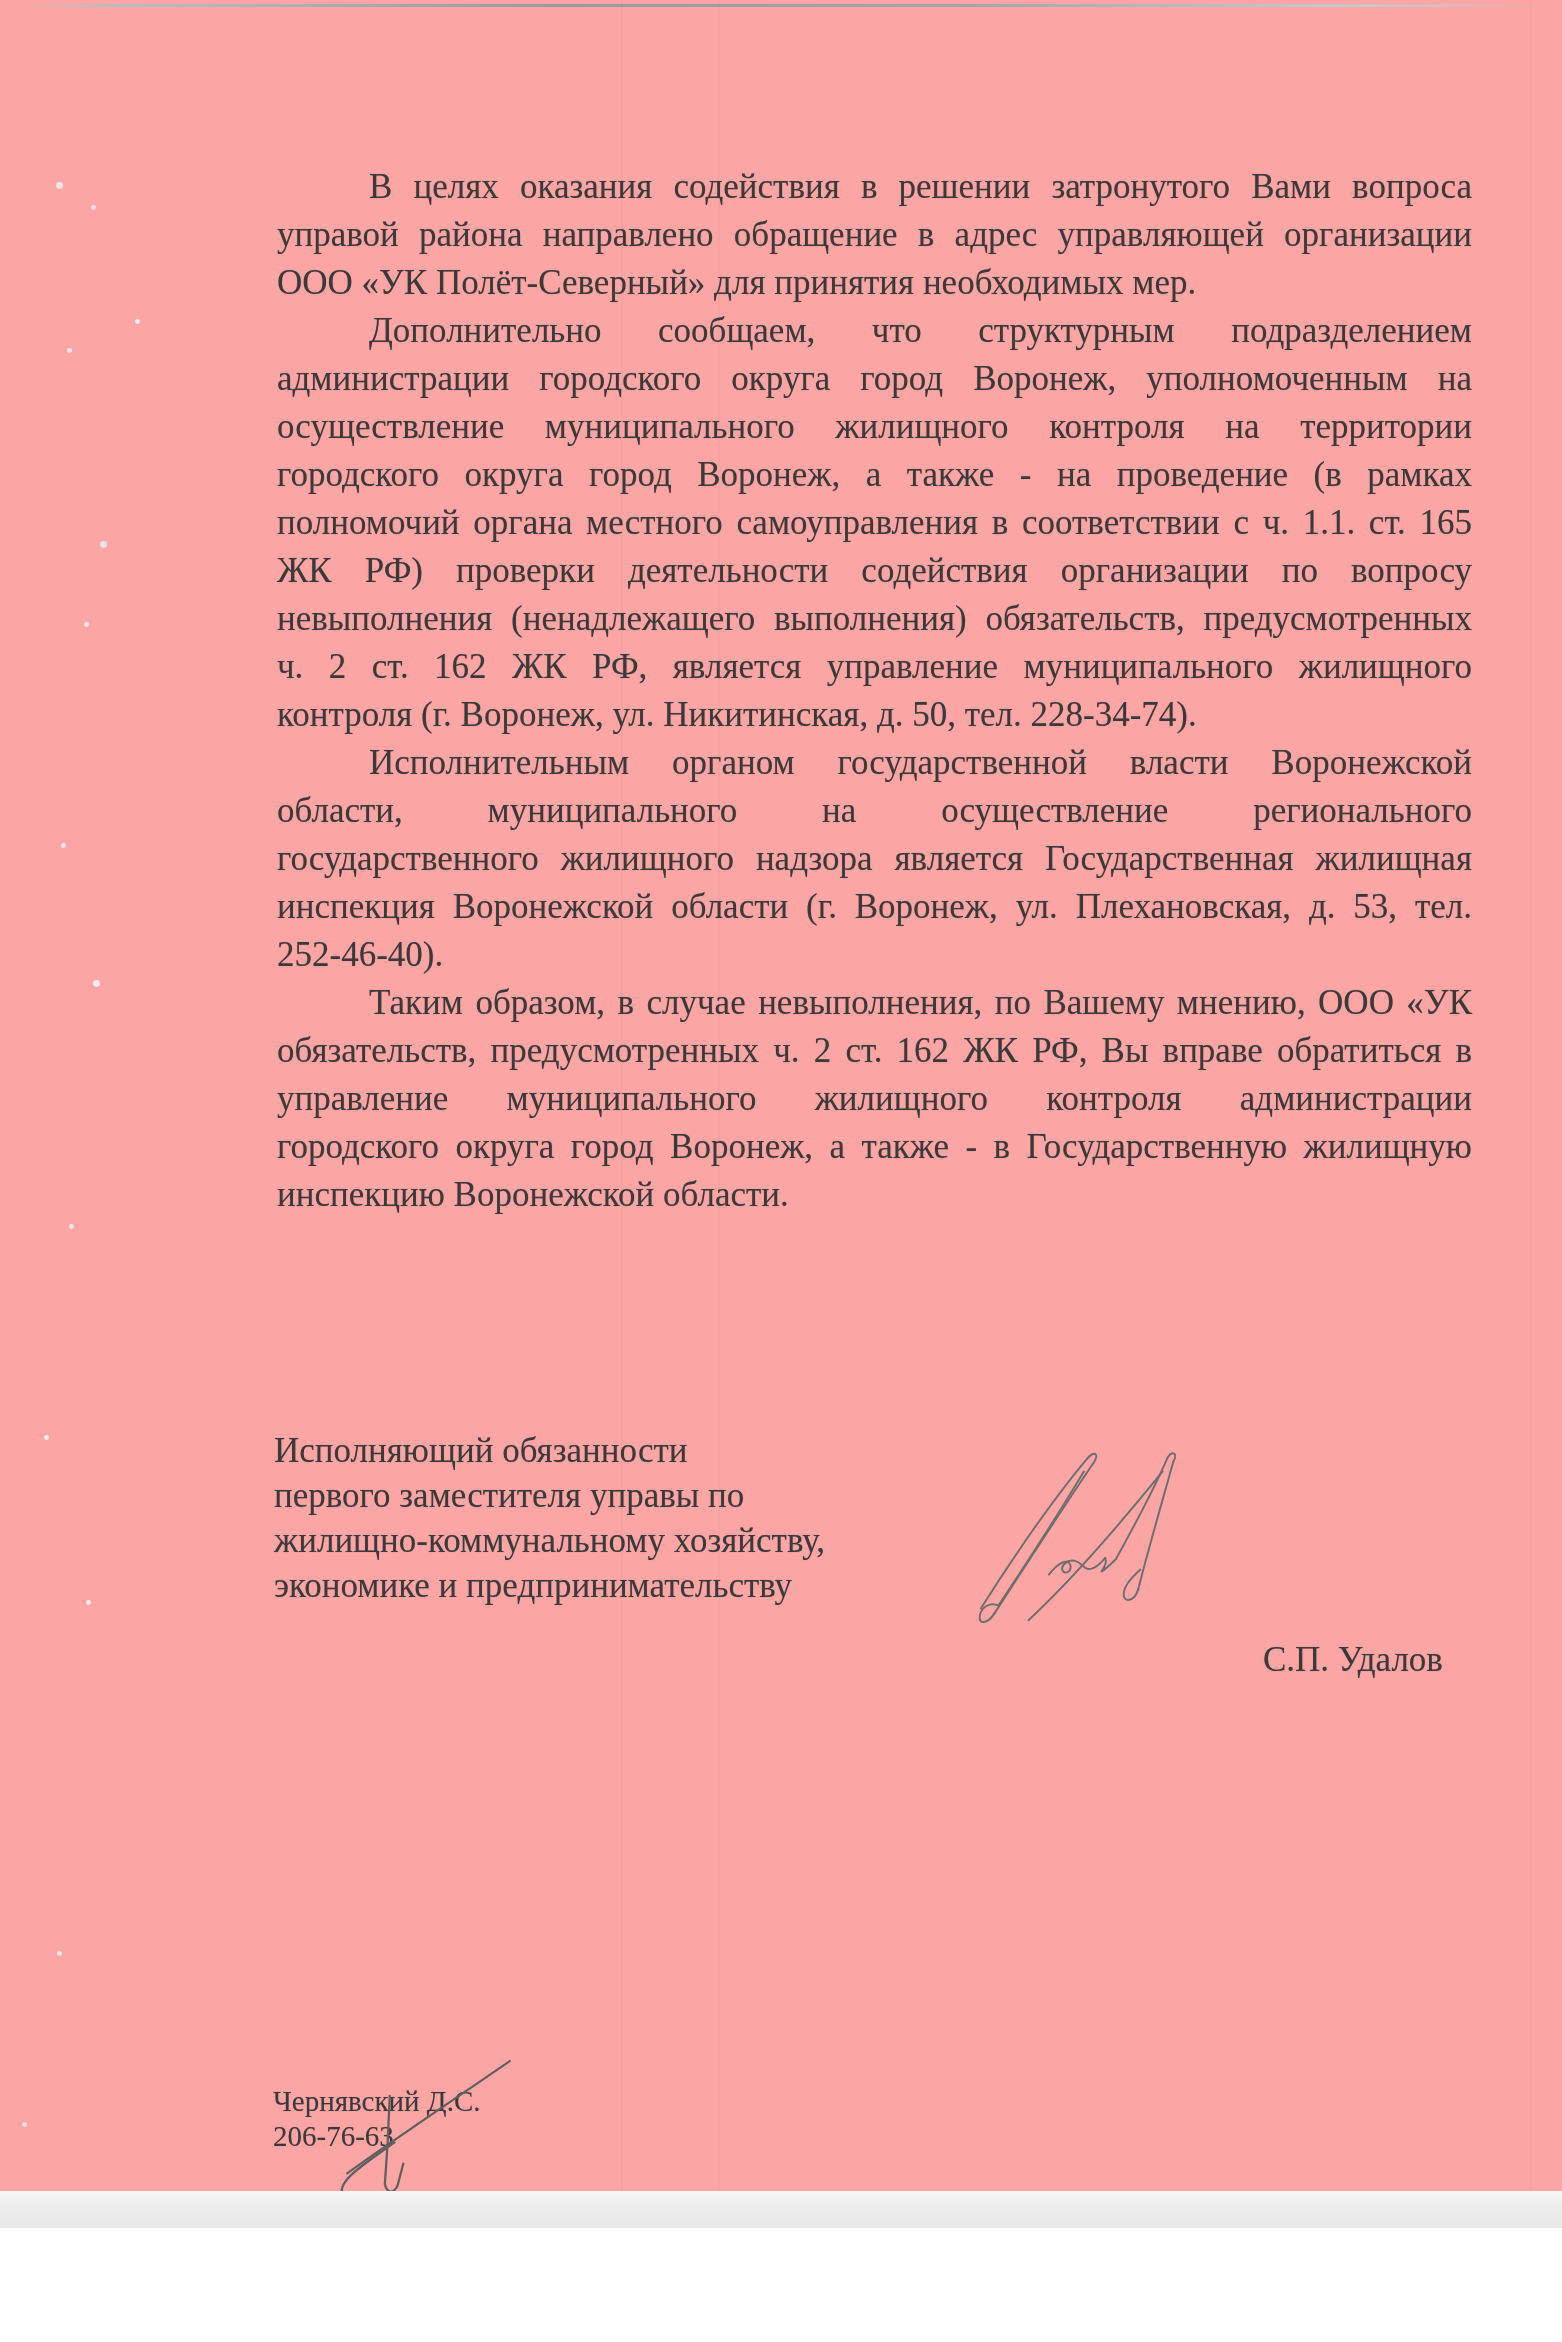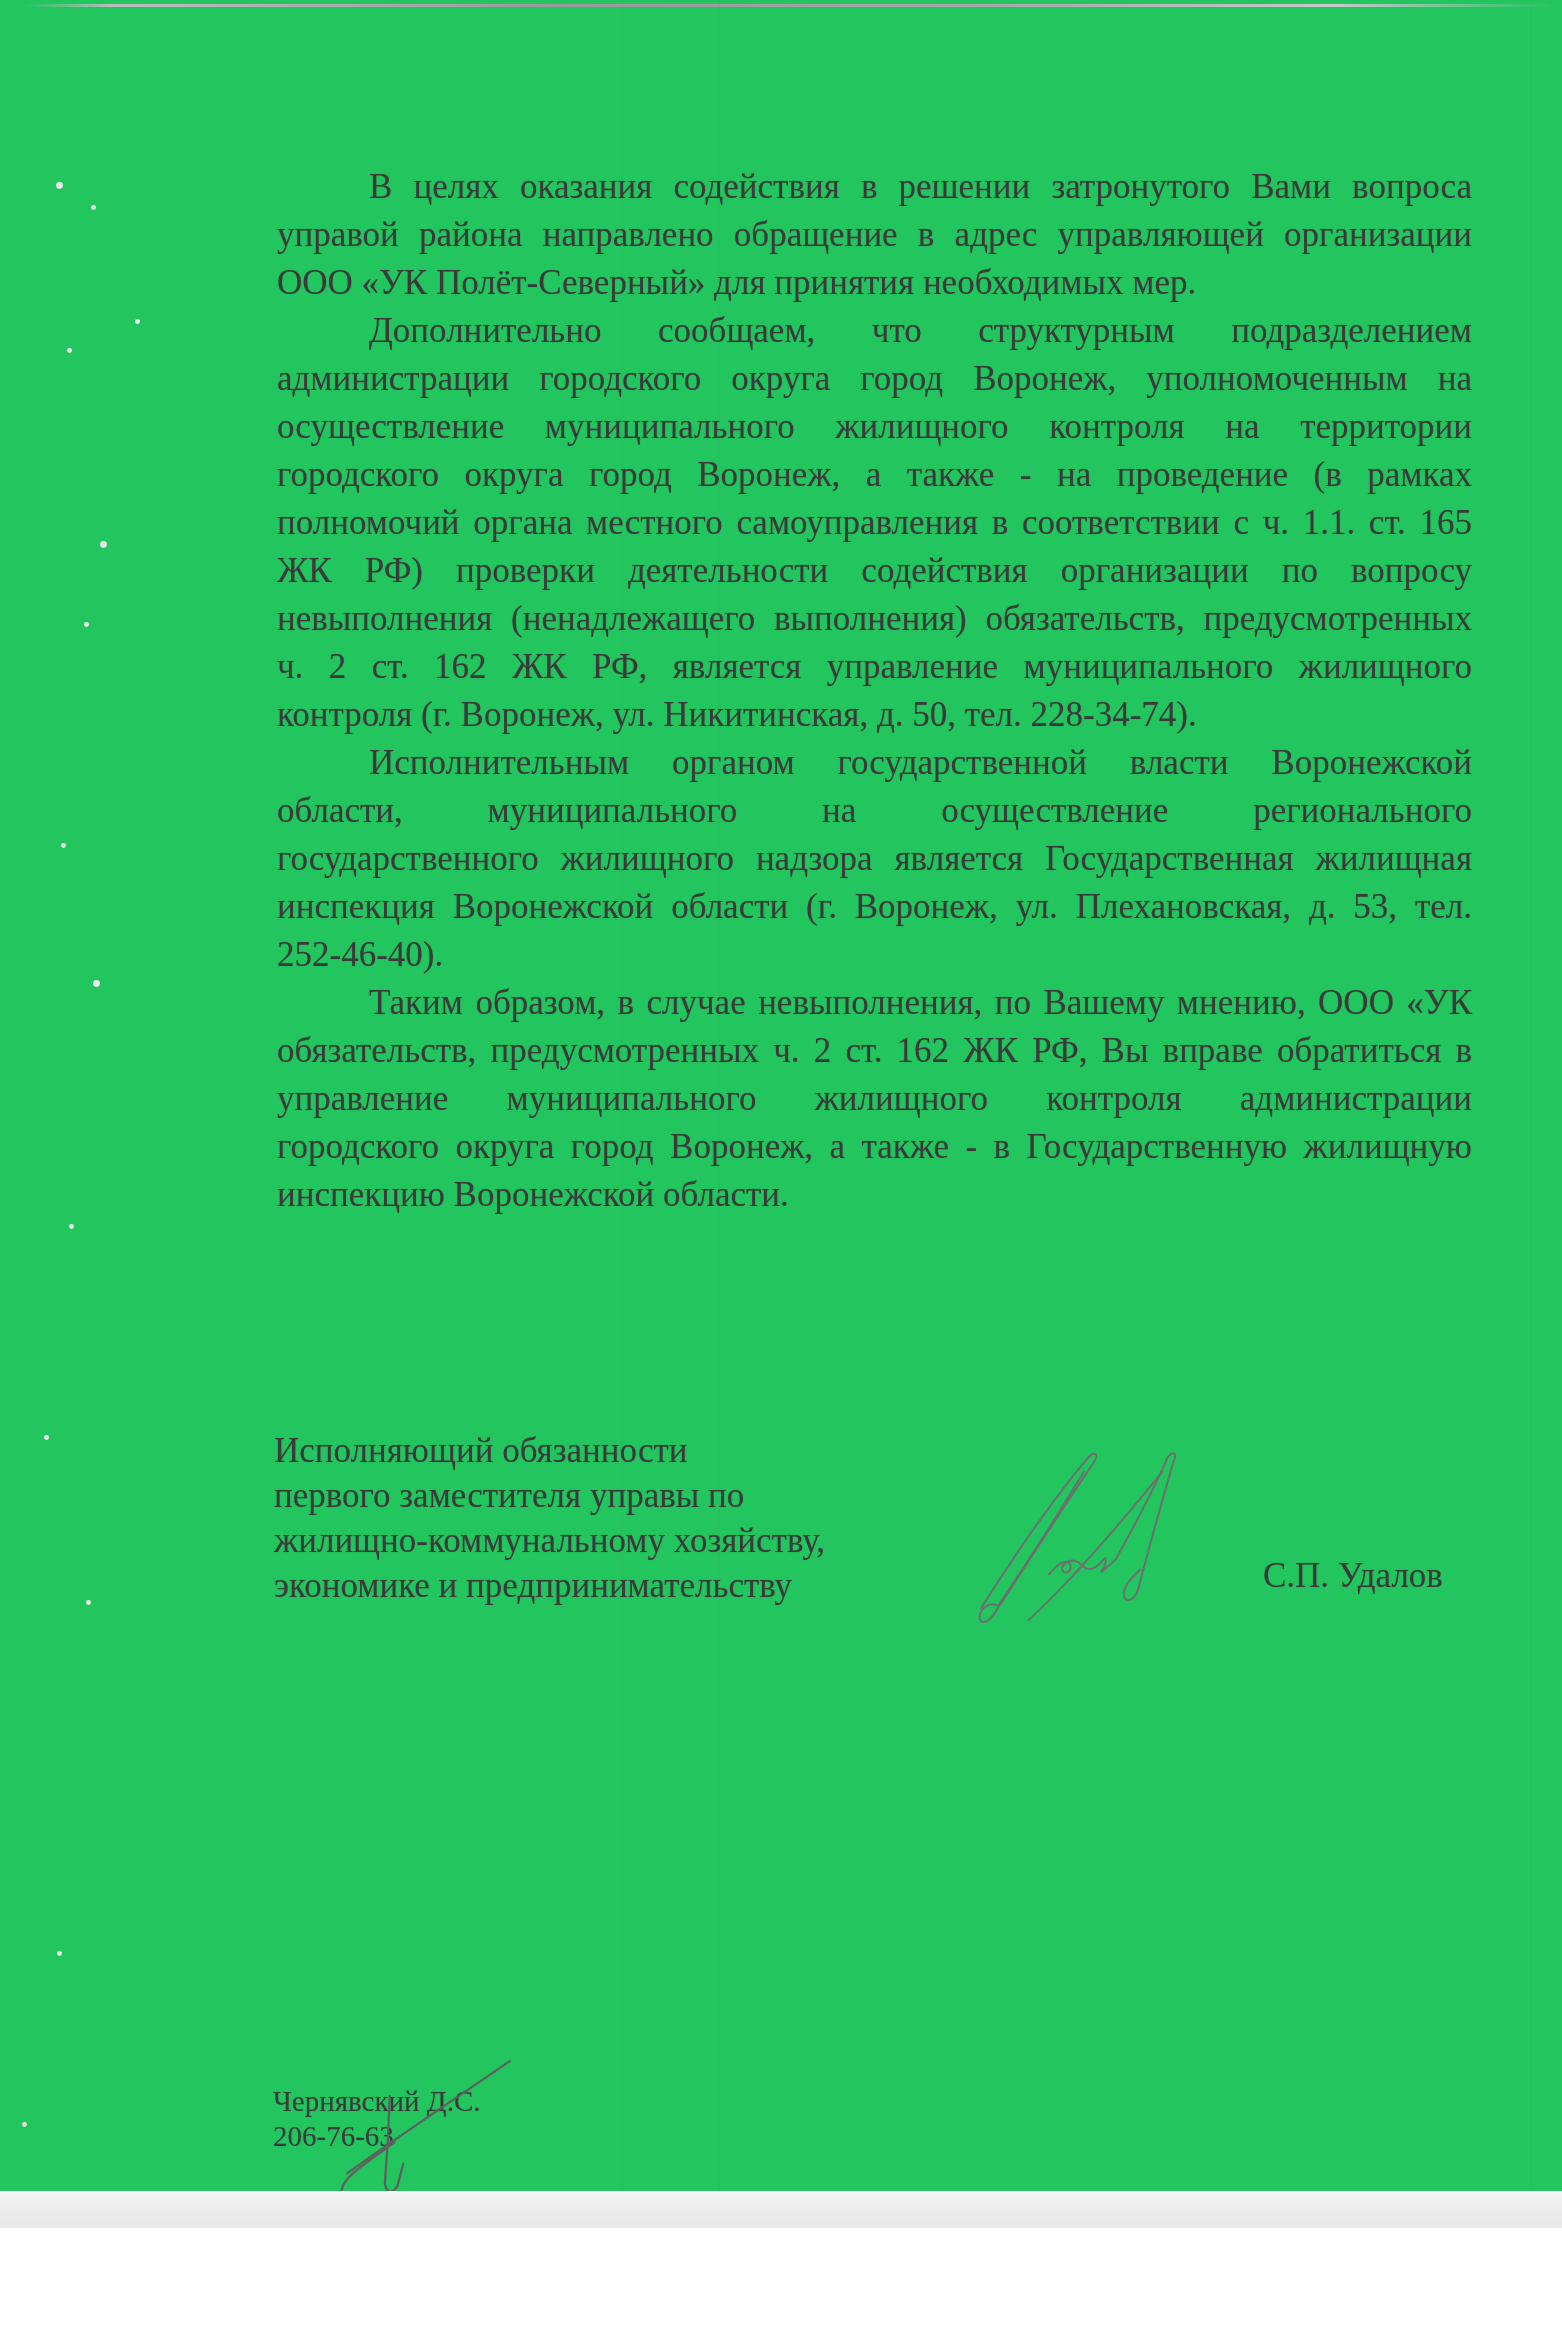--- a/index.html
+++ b/index.html
@@ -1,20 +1,20 @@
 <!DOCTYPE html>
 <html><head>
 <meta charset="utf-8">
 <style>
   html,body{margin:0;padding:0;background:#ffffff;}
   .page{
     position:relative;
     width:1562px;
     height:2342px;
-    background:#22c55e;
+    background:#fca5a5;
     overflow:hidden;
     font-family:"Liberation Serif","DejaVu Serif",serif;
     color:#3a3a3a;
   }
   
   .scan-top-line{
     position:absolute;left:24px;top:3.9px;width:1525px;height:2.9px;
     background:linear-gradient(90deg,rgba(160,160,160,0) 0%,#bdbdbd 6%,#9a9a9a 35%,#a6a6a6 62%,#c8c8c8 86%,rgba(180,180,180,0.05) 100%);
     border-radius:1.9px;
   }
@@ -47,21 +47,21 @@
   .line{text-align:justify;text-align-last:justify;white-space:normal;}
   .line.last{text-align-last:left;}
   .line.indent{text-indent:92px;}
   
   .signoff{
     position:absolute;left:274px;top:1428px;width:602px;
     font-size:35px;line-height:45px;
     text-shadow:0 0 1px rgba(58,58,58,0.32);
   }
   .signer-name{
-    position:absolute;left:1263px;top:1556px;
+    position:absolute;left:1263px;top:1640px;
     font-size:35px;line-height:39px;
     text-shadow:0 0 1px rgba(58,58,58,0.32);
   }
   
   .signature{position:absolute;left:975px;top:1450px;width:209px;height:180px;}
   .footer-scribble{position:absolute;left:320px;top:2055px;width:213px;height:167px;}
   
   .footer{
     position:absolute;left:273px;top:2084px;
     font-size:29px;line-height:35px;

